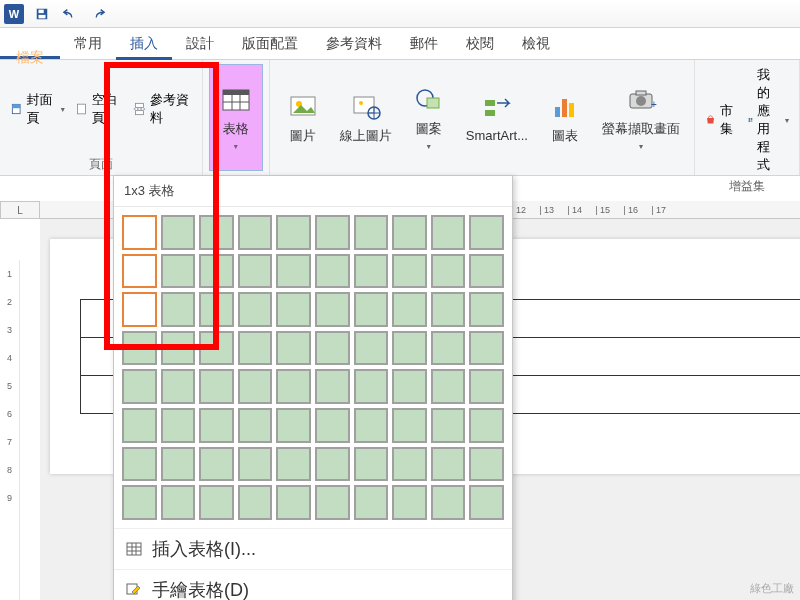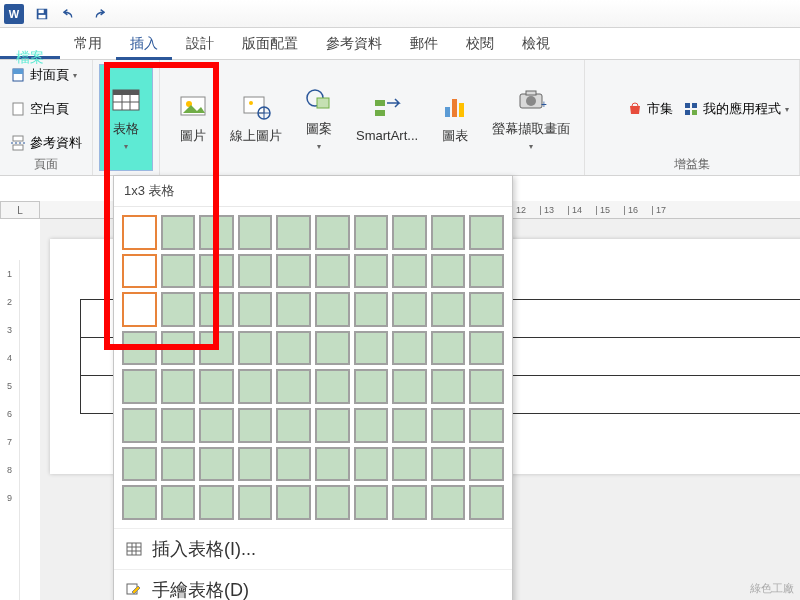--- a/index.html
+++ b/index.html
@@ -6,34 +6,34 @@
     body { width: 800px; height: 600px; overflow: hidden; background: #fff; position: relative; }
     
     .titlebar { height: 28px; background: linear-gradient(#fff, #f5f5f5); display: flex; align-items: center; padding: 0 4px; border-bottom: 1px solid #d4d4d4; }
     .titlebar-icon { width: 20px; height: 20px; background: #2b579a; display: flex; align-items: center; justify-content: center; color: #fff; font-size: 11px; font-weight: bold; border-radius: 2px; }
     .qat { display: flex; gap: 8px; margin-left: 8px; }
     .qat-btn { width: 20px; height: 20px; display: flex; align-items: center; justify-content: center; cursor: pointer; }
     .qat-btn svg { width: 14px; height: 14px; }
     
     .tabs { height: 32px; display: flex; align-items: stretch; background: #fff; border-bottom: 1px solid #d4d4d4; }
     .tab { padding: 0 14px; display: flex; align-items: center; font-size: 14px; color: #444; cursor: pointer; position: relative; }
-    .tab.file { background: #2b579a; color: #5eead4; padding: 0 16px; margin-top: 28px; }
+    .tab.file { background: #2b579a; color: #fdba74; padding: 0 16px; margin-top: 28px; }
     .tab.active { color: #2b579a; }
     .tab.active::after { content: ""; position: absolute; bottom: -1px; left: 0; right: 0; height: 3px; background: #2b579a; }
     
     .ribbon { height: 116px; background: #f5f6f7; border-bottom: 1px solid #d4d4d4; display: flex; }
     .ribbon-group { border-right: 1px solid #e1e1e1; display: flex; flex-direction: column; justify-content: space-between; padding: 4px 6px 2px; }
     .group-items { display: flex; gap: 2px; flex: 1; }
     .group-label { text-align: center; font-size: 12px; color: #666; padding-top: 2px; }
     
     .small-btn { display: flex; align-items: center; gap: 4px; padding: 2px 4px; font-size: 13px; cursor: pointer; }
     .small-btn svg { width: 16px; height: 16px; }
     
     .big-btn { display: flex; flex-direction: column; align-items: center; justify-content: center; padding: 4px 8px; gap: 4px; cursor: pointer; min-width: 54px; }
-    .big-btn.active { background: #5eead4; border: 1px solid #9bb7e0; }
+    .big-btn.active { background: #f0abfc; border: 1px solid #9bb7e0; }
     .big-btn svg { width: 32px; height: 32px; }
     .big-btn-label { font-size: 13px; color: #333; white-space: nowrap; }
     .dropdown-arrow { font-size: 8px; color: #666; }
     
     .vstack { display: flex; flex-direction: column; gap: 2px; }
     
     .table-dropdown { position: absolute; left: 113px; top: 175px; width: 400px; background: #fff; border: 1px solid #c6c6c6; box-shadow: 2px 2px 6px rgba(0,0,0,0.2); z-index: 100; }
     .dropdown-header { padding: 6px 10px; font-size: 13px; color: #444; border-bottom: 1px solid #e8e8e8; }
     .table-grid { padding: 8px; display: grid; grid-template-columns: repeat(10, 1fr); gap: 4px; }
     .grid-cell { aspect-ratio: 1; background: #c3ddc3; border: 2px solid #a0a0a0; cursor: pointer; }
@@ -91,21 +91,21 @@
   <div class="tab">版面配置</div>
   <div class="tab">參考資料</div>
   <div class="tab">郵件</div>
   <div class="tab">校閱</div>
   <div class="tab">檢視</div>
 </div>
 
 <div class="ribbon">
 
   <div class="ribbon-group">
-    <div class="vstack group-items" style="flex-direction:column;justify-content:space-between;">
+    <div class="vstack group-items" style="flex-direction:row;justify-content:center;">
       <div class="small-btn">
         <svg viewBox="0 0 16 16">
             <rect x="3" y="2" width="10" height="12" fill="#fff" stroke="#2b579a"></rect>
             <rect x="3" y="2" width="10" height="5" fill="#5b9bd5"></rect>
           </svg>
         <span>封面頁</span>
           <span class="dropdown-arrow">▾</span>
       </div>
       <div class="small-btn">
         <svg viewBox="0 0 16 16">

